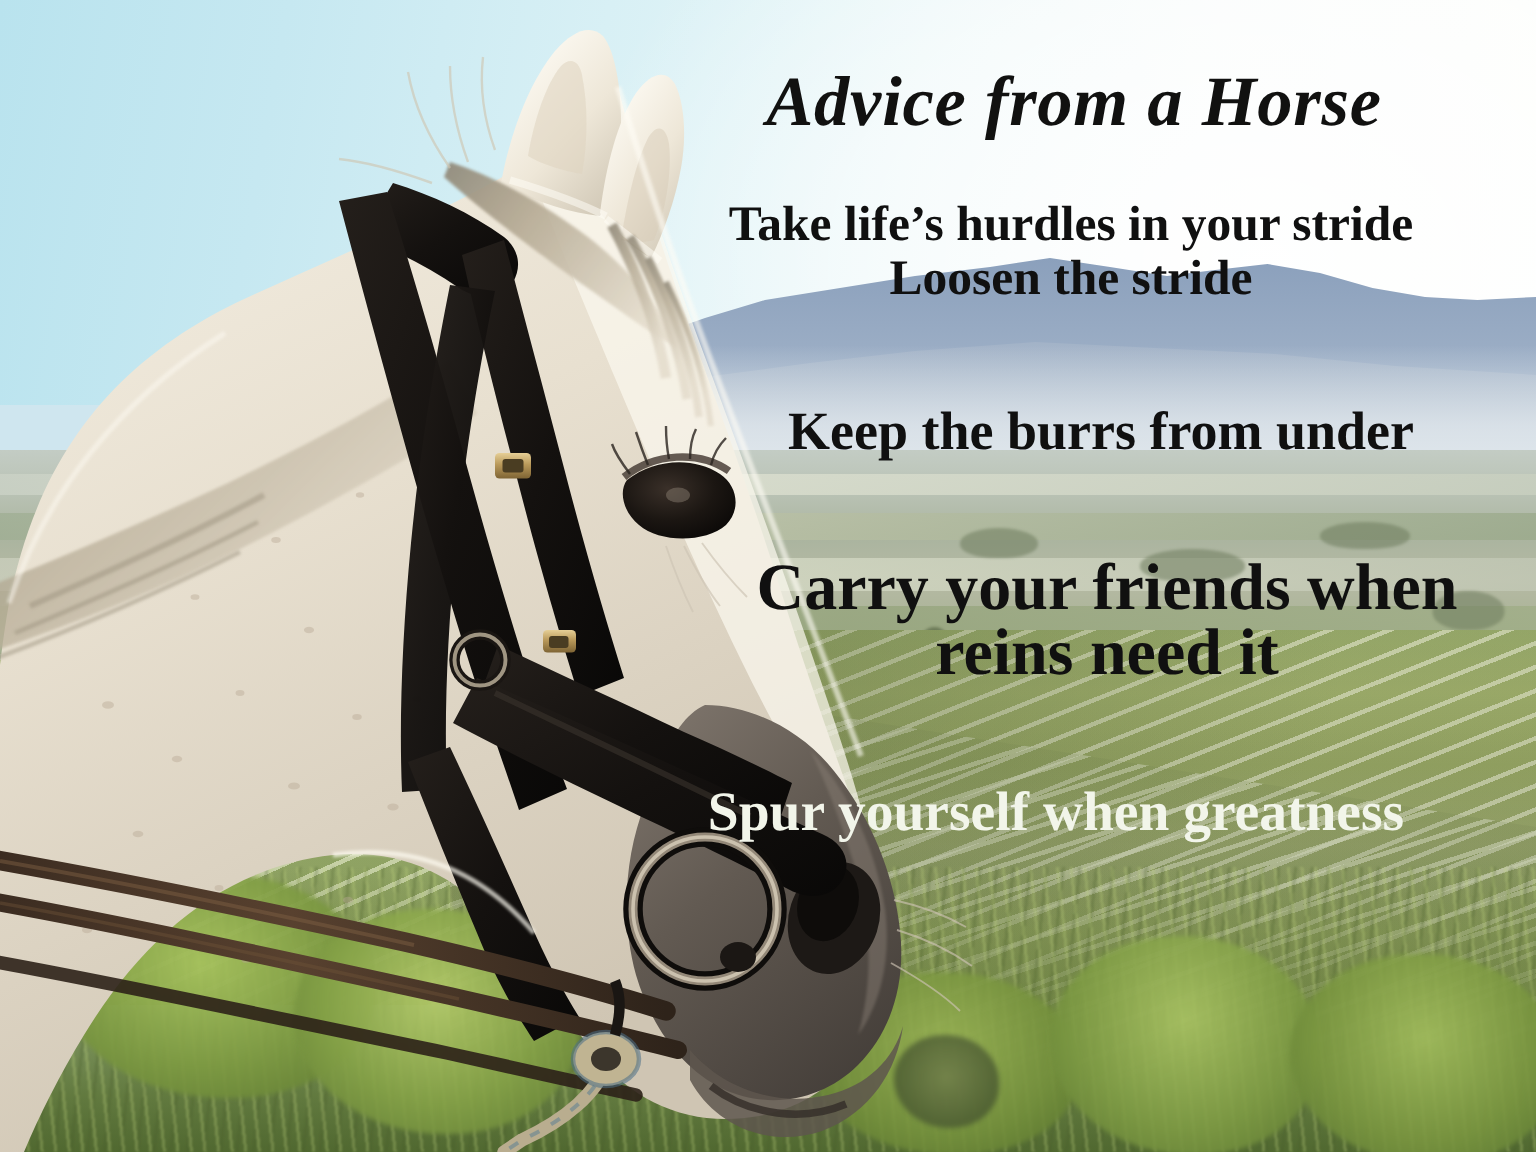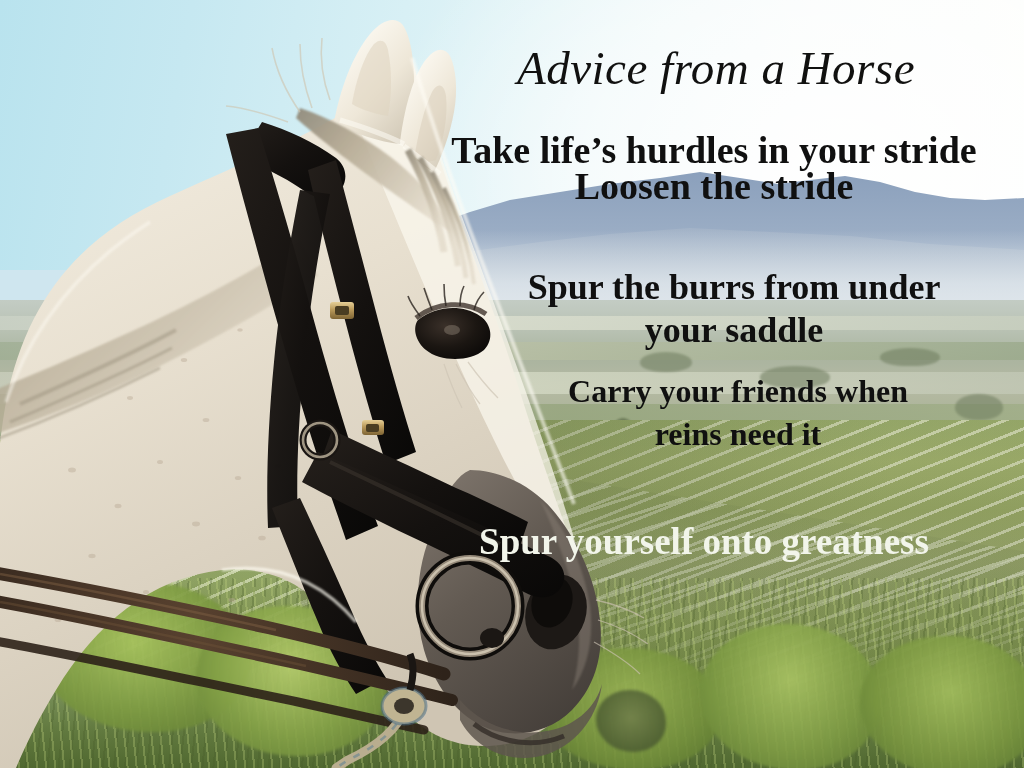--- a/index.html
+++ b/index.html
@@ -148,39 +148,39 @@
   .horse svg{ display:block; width:100%; height:100%; }
 
   
   .text-layer{
     position:absolute; left:0; top:0; width:1024px; height:768px;
   }
 
   .poem-title{
     position:absolute; left:424px; top:42px; width:584px;
     text-align:center;
-    font-style:italic; font-weight:normal;
+    font-style:italic; font-weight:bold;
     font-size:47px; line-height:52px;
     letter-spacing:.5px;
     color:#111110;
     font-family:"Liberation Serif","DejaVu Serif",serif;
   }
 
   .stanza{
     position:absolute;
     text-align:center;
     font-weight:bold;
     color:#101010;
     font-family:"Liberation Serif","DejaVu Serif",serif;
   }
   .stanza .ln{ display:block; white-space:nowrap; }
 
-  .stanza-1{ left:404px; top:132px; width:620px; font-size:38px; line-height:36px; }
+  .stanza-1{ left:404px; top:132px; width:620px; font-size:33px; line-height:36px; }
   .stanza-2{ left:444px; top:266px; width:580px; font-size:36px; line-height:43px; }
-  .stanza-3{ left:452px; top:370px; width:572px; font-size:32px; line-height:43px;text-align:center; }
+  .stanza-3{ left:452px; top:370px; width:572px; font-size:44px; line-height:43px;text-align:center; }
 
   .stanza-final{
     position:absolute; left:384px; top:521px; width:640px;
     text-align:center; font-weight:bold;
     font-size:37px; line-height:42px;
     color:#f2f5ea;
     font-family:"Liberation Serif","DejaVu Serif",serif;
   }
 </style>
 </head>
@@ -544,25 +544,24 @@
   <div class="text-layer">
 
     <div class="poem-title">Advice from a Horse</div>
 
     <div class="stanza stanza-1">
       <span class="ln">Take life’s hurdles in your stride</span>
       <span class="ln">Loosen the stride</span>
     </div>
 
     <div class="stanza stanza-2">
-      <span class="ln">Spur the burrs from under</span>
-      <span class="ln">your saddle</span>
+      <span class="ln">Keep the burrs from under</span>
     </div>
 
     <div class="stanza stanza-3">
       <span class="ln">Carry your friends when</span>
       <span class="ln">reins need it</span>
     </div>
 
-    <div class="stanza-final">Spur yourself onto greatness</div>
+    <div class="stanza-final">Spur yourself when greatness</div>
 
   </div>
 </div>
 
 </body></html>

